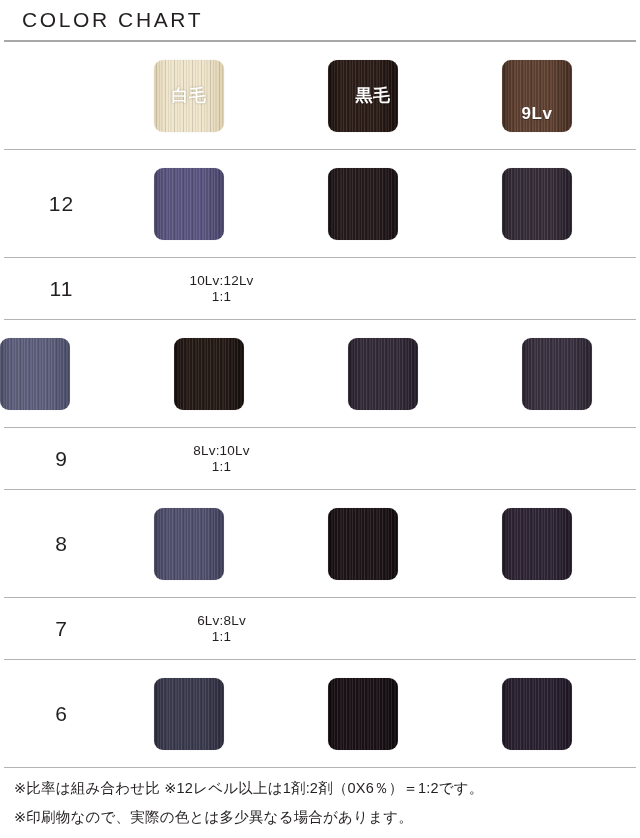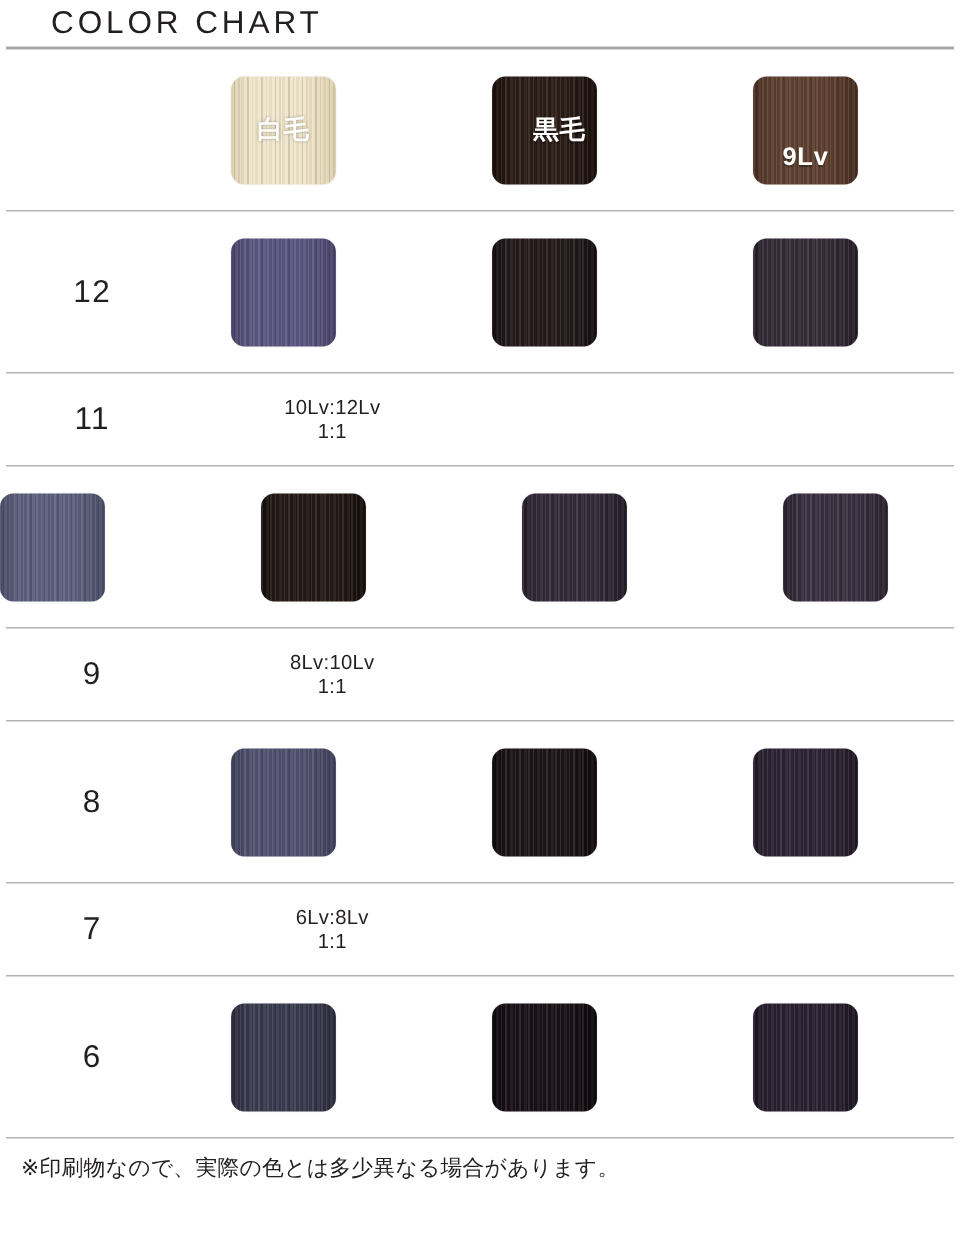--- a/index.html
+++ b/index.html
@@ -7,21 +7,21 @@
     width:640px;height:838px;
     background:#ffffff;
     font-family:"Liberation Sans","DejaVu Sans",sans-serif;
     color:#231f20;
     overflow:hidden;
     position:relative;
   }
   .page{width:640px;height:838px;position:relative;box-sizing:border-box;}
 
   
-  .title-wrap{height:31px;display:flex;align-items:center;padding-left:22px;box-sizing:border-box;margin-left:12px;}
+  .title-wrap{height:40px;display:flex;align-items:center;padding-left:22px;box-sizing:border-box;}
   .title{
     font-size:21px;letter-spacing:2.6px;font-weight:400;color:#231f20;
     font-family:"Liberation Sans","DejaVu Sans",sans-serif;
   }
   .rule{height:2px;background:#a8a8a8;margin:0 4px;}
   .rule.thin{height:1px;background:#b4b4b4;}
 
   
   .row{position:relative;box-sizing:border-box;}
   .row-inner{display:flex;align-items:center;height:100%;gap:39px;}
@@ -216,16 +216,17 @@
           </div>
           <div class="swatch-cell">
             <div class="swatch" style="background: linear-gradient(90deg, rgb(33, 25, 39) 0%, rgb(48, 38, 54) 16%, rgb(48, 38, 54) 72%, rgb(33, 25, 39) 100%);"></div>
           </div>
         </div>
       </div>
       <div class="rule thin"></div>
     </div>
 
   <div class="footer">
+    <p>※比率は組み合わせ比  ※12レベル以上は1剤:2剤（0X6％）＝1:2です。</p>
     <p>※印刷物なので、実際の色とは多少異なる場合があります。</p>
   </div>
 
 </div>
 
 </body></html>

